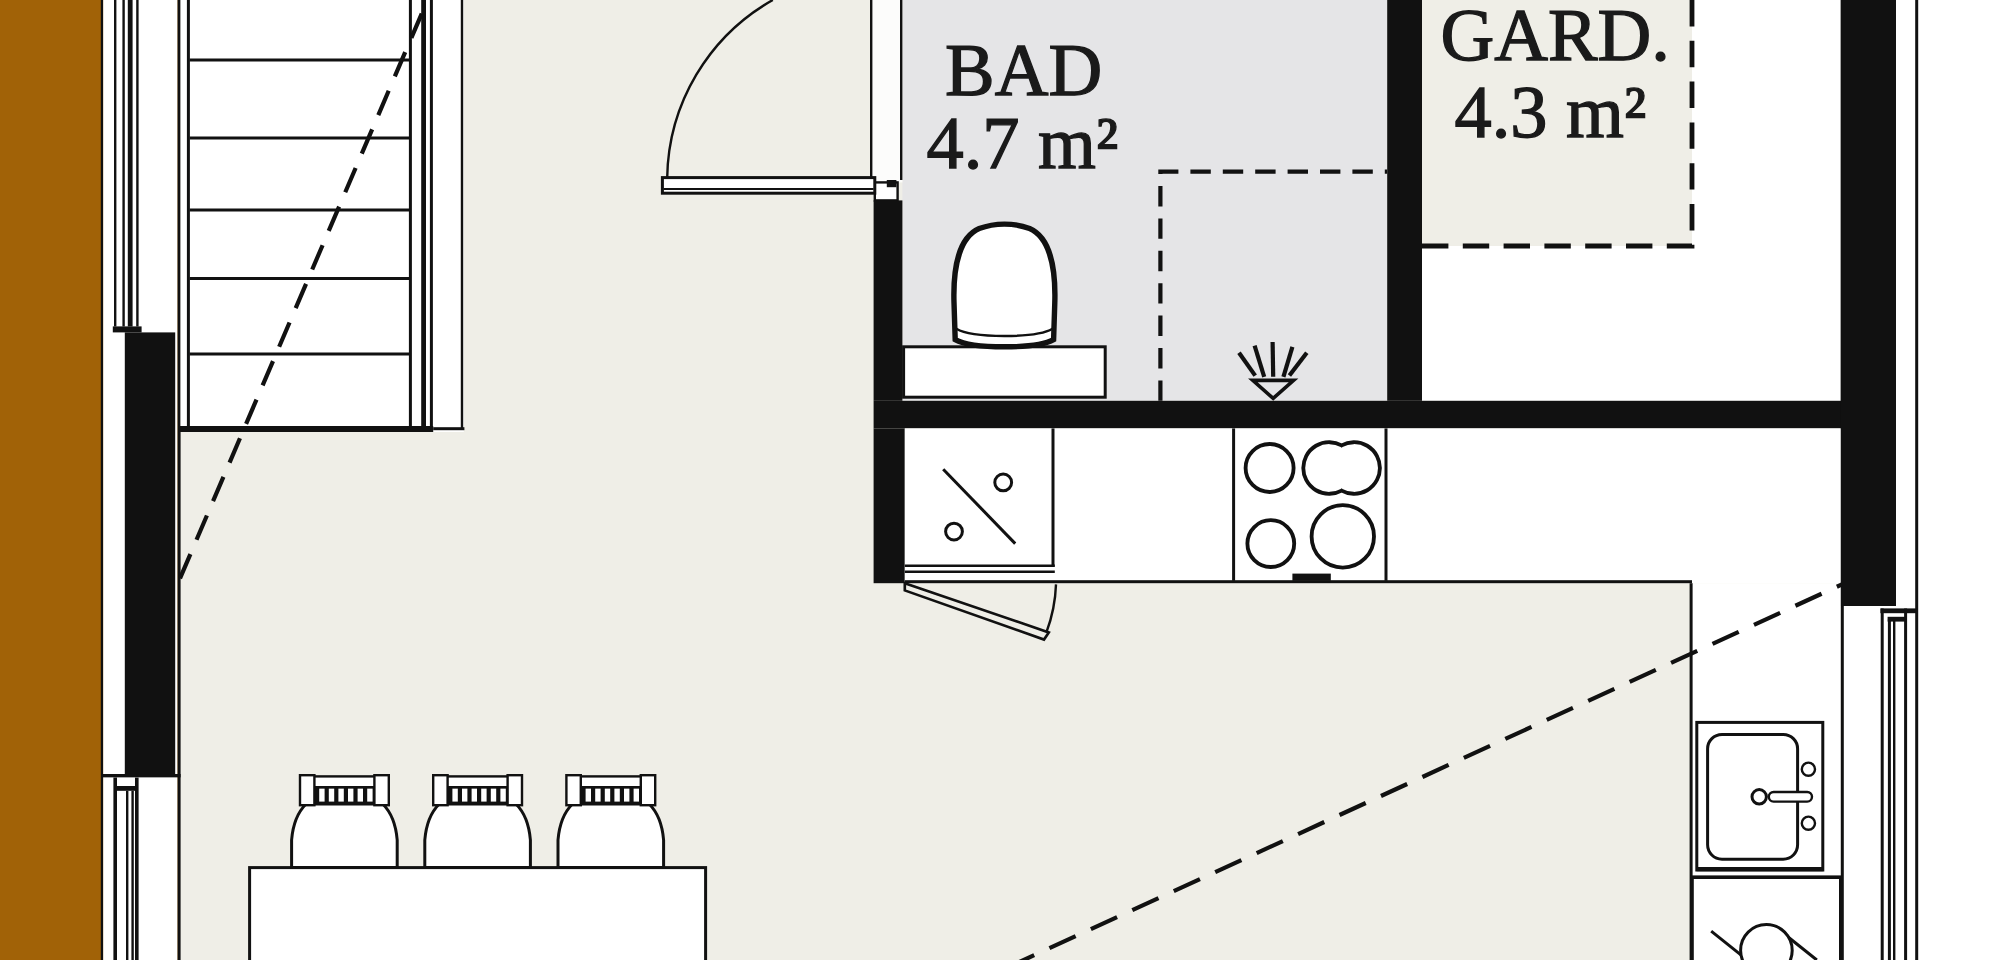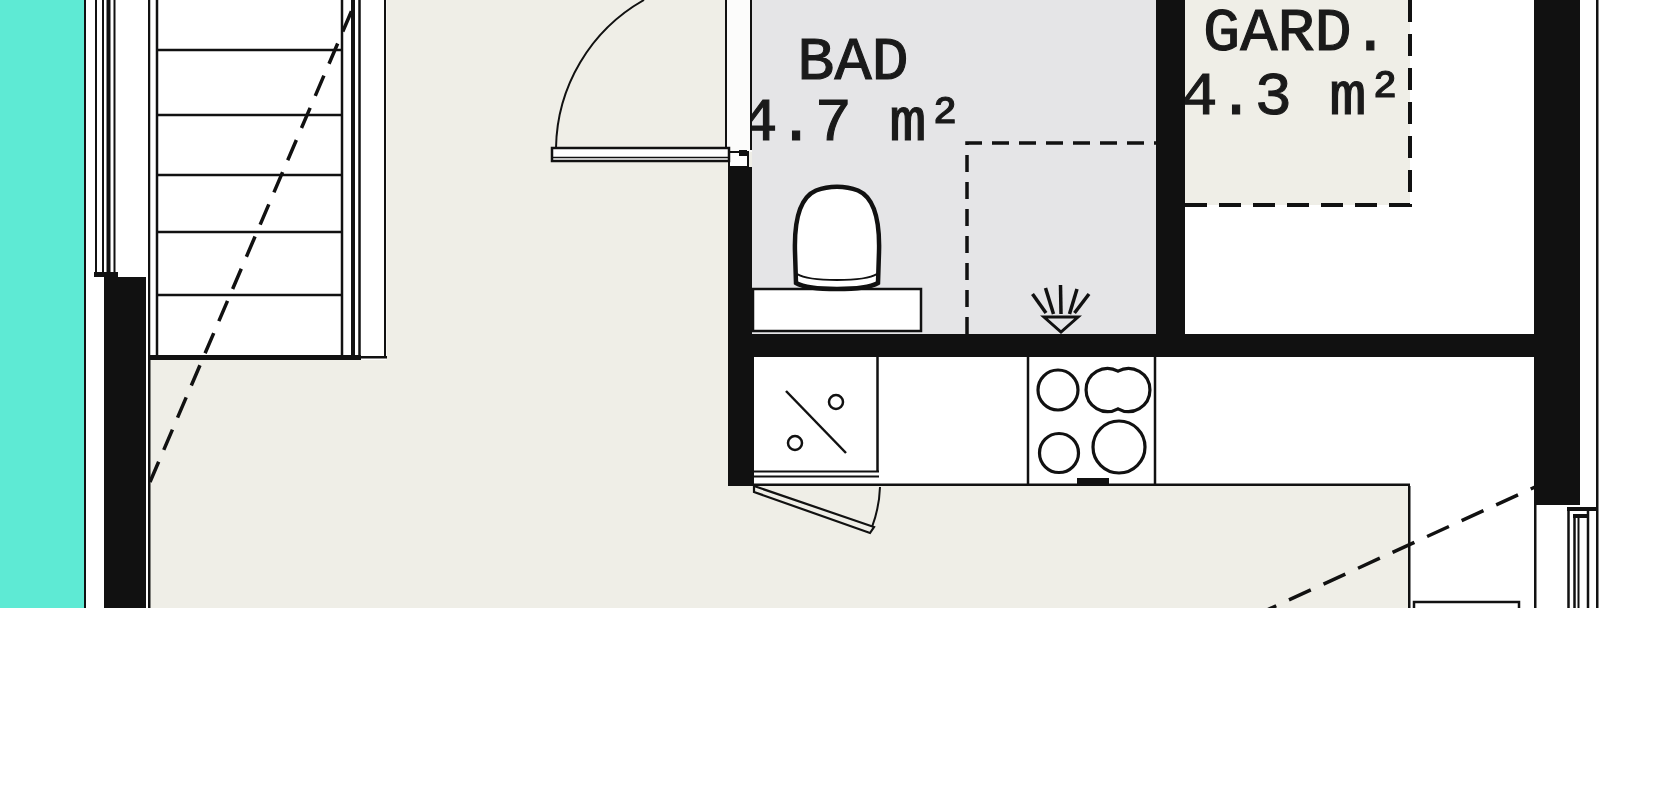--- a/index.html
+++ b/index.html
@@ -1,17 +1,17 @@
 <!DOCTYPE html>
 <html><head>
 <meta charset="utf-8">
 <style>
   html,body{margin:0;padding:0;background:#fff;}
-  #plan{width:1670px;height:608px;position:relative;overflow:hidden;background:#5eead4;
-        font-family:Liberation Mono, monospace;}
+  #plan{width:1670px;height:800px;position:relative;overflow:hidden;background:#a16207;
+        font-family:Liberation Serif, serif;}
   svg{position:absolute;left:0;top:0;}
 </style>
 </head>
 <body>
 <div id="plan">
 <svg width="1670" height="800" viewBox="0 0 1670 800">
 
   <rect x="150" y="0" width="1387" height="800" fill="#efeee7"></rect>
 
   <rect x="84" y="0" width="2" height="800" fill="#111"></rect>

